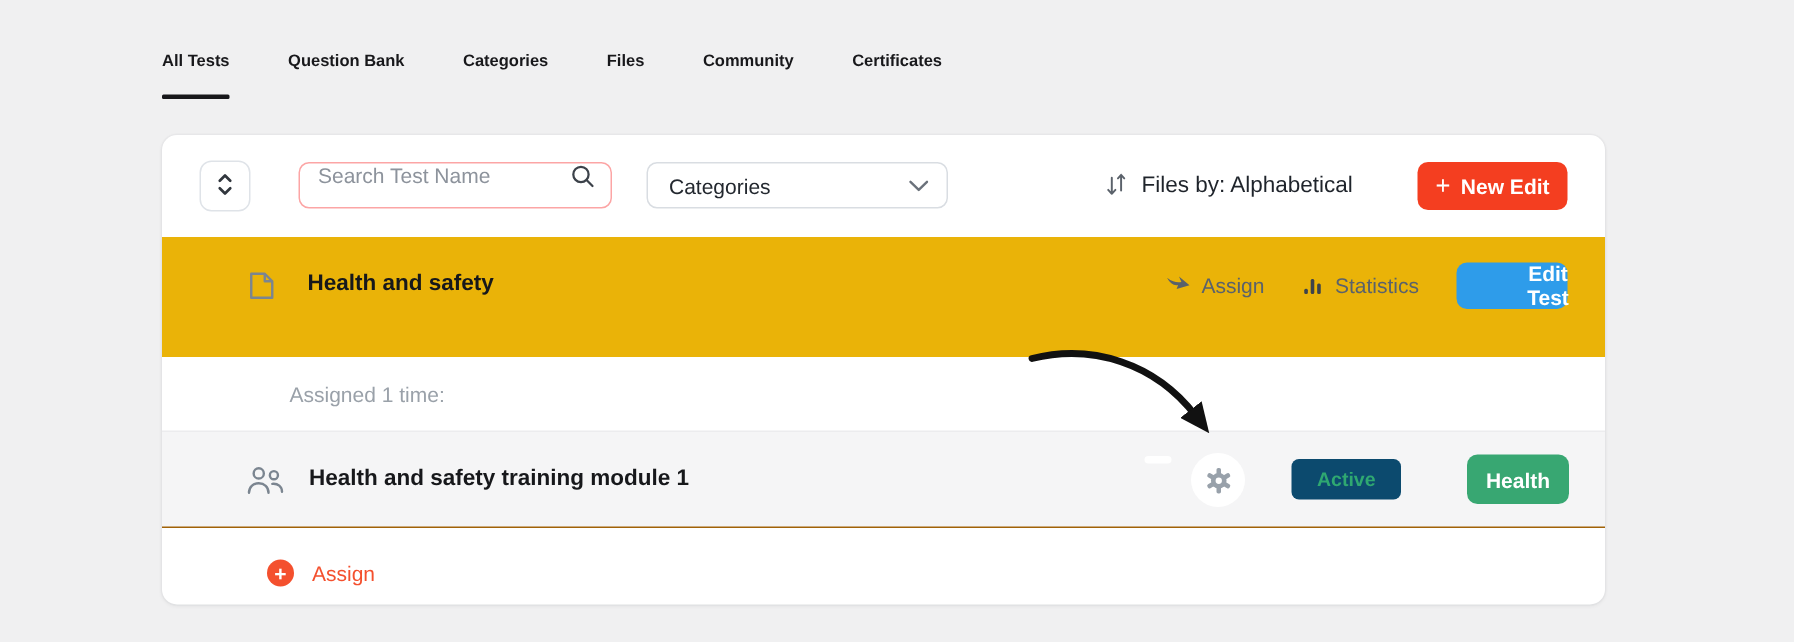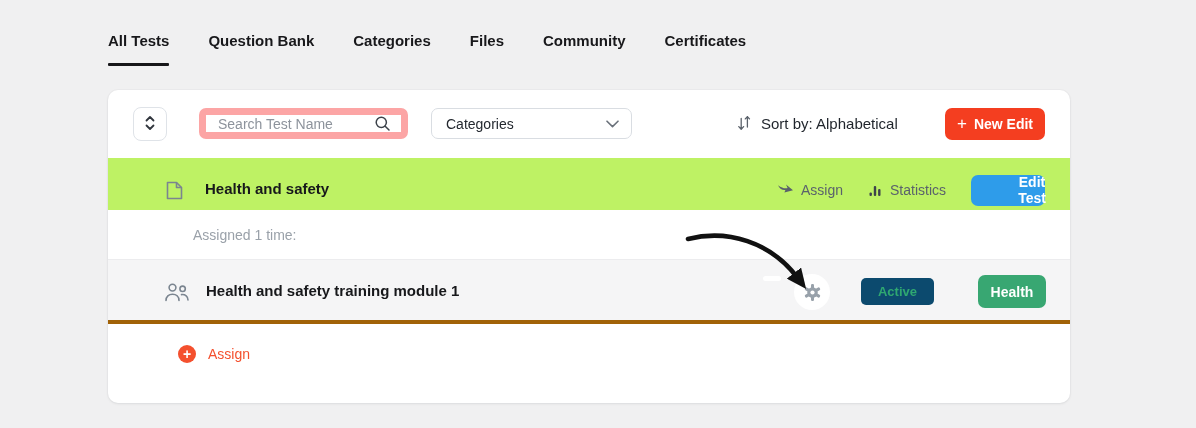--- a/index.html
+++ b/index.html
@@ -8,21 +8,21 @@
     font-family:"Liberation Sans","DejaVu Sans",sans-serif;
     background:#f0f0f1;
     position:relative;
     overflow:hidden;
   }
   .stage { position:absolute; inset:0; }
 
   
   .tabs { position:absolute; left:108px; top:30px; display:flex; gap:39px; }
   .tab {
-    font-size:15px; font-weight:700; color:#18181b; line-height:22px;
+    font-size:11px; font-weight:700; color:#18181b; line-height:22px;
     padding-bottom:14px; position:relative; cursor:pointer; white-space:nowrap;
   }
   .tab.active::after {
     content:""; position:absolute; left:0; right:0; bottom:0; height:3px;
     background:#17171a; border-radius:1px;
   }
 
   
   .card {
     position:absolute; left:108px; top:90px; width:962px; height:313px;
@@ -34,22 +34,22 @@
 
   
   .toolbar { height:68px; }
   .expander-btn {
     position:absolute; left:25px; top:17px; width:34px; height:34px;
     border:1px solid #dfe3e8; border-radius:8px; background:#fff;
     display:flex; align-items:center; justify-content:center; cursor:pointer;
   }
   .search-wrap {
     position:absolute; left:91px; top:18px; width:209px; height:31px;
-    border:7px solid #fca5a5; border-radius:7px; background:#fff;
-    display:flex; align-items:flex-end; padding:0 10px 0 12px;
+    border:1px solid #fca5a5; border-radius:7px; background:#fff;
+    display:flex; align-items:flex-start; padding:0 10px 0 12px;
   }
   .search-wrap input {
     border:none; outline:none; flex:1; font-size:14px; color:#30353c;
     font-family:inherit; background:transparent; min-width:0;
   }
   .search-wrap input::placeholder { color:#8d939c; }
   .select-wrap {
     position:absolute; left:323px; top:18px; width:201px; height:31px;
     border:1px solid #d9dde2; border-radius:7px; background:#fff;
     display:flex; align-items:center; justify-content:space-between;
@@ -66,21 +66,21 @@
     border:none; border-radius:7px; cursor:pointer;
     font-family:inherit; font-weight:700; color:#fff;
   }
   .new-test-btn {
     position:absolute; right:25px; top:18px; width:100px; height:32px;
     background:#f43e20; font-size:14px; gap:7px;
   }
   .new-test-btn .plus { font-size:17px; font-weight:400; line-height:1; margin-top:-1px; }
 
   
-  .test-row { height:52px; background:#bef264; }
+  .test-row { height:80px; background:#eab308; }
   .test-row .file-icon { position:absolute; left:55px; top:21px; }
   .test-row .test-title {
     position:absolute; left:97px; top:22px; font-size:15px; font-weight:700; color:#17181b;
   }
   .row-actions {
     position:absolute; right:25px; top:0; height:64px;
     display:flex; align-items:center; gap:25px;
   }
   .action-link {
     display:flex; align-items:center; gap:7px; cursor:pointer;
@@ -88,21 +88,21 @@
   }
   .edit-test-btn { width:74px; height:31px; background:#2e9cea; font-size:14px;padding-left:48px; }
 
   
   .assigned-row { height:50px; border-bottom:1px solid #ececee; }
   .assigned-row .assigned-text {
     position:absolute; left:63px; top:17px; font-size:14px; color:#9aa1a9;margin-left:22px;
   }
 
   
-  .module-row { height:64px; background:#f5f5f6; border-bottom:4px solid #a16207; }
+  .module-row { height:64px; background:#f5f5f6; border-bottom:1px solid #a16207; }
   .module-row .people-icon { position:absolute; left:56px; top:22px; }
   .module-row .module-title {
     position:absolute; left:98px; top:22px; font-size:15px; font-weight:700; color:#17181b;
   }
   .white-dash {
     position:absolute; left:655px; top:16px; width:18px; height:5px;
     background:#ffffff; border-radius:3px;
   }
   .gear-btn {
     position:absolute; left:686px; top:14px; width:36px; height:36px;
@@ -178,21 +178,21 @@
         </span>
       </div>
 
       <div class="sort-group">
         <span style="display:flex;">
           <svg width="15" height="18" viewBox="0 0 15 18" fill="none" stroke="#5b626b" stroke-width="1.3" stroke-linecap="round" stroke-linejoin="round">
             <path d="M4.2 4.5 V15.2 M4.2 15.2 L1.8 12.6 M4.2 15.2 L6.6 12.6"></path>
             <path d="M10.4 13 V2.6 M10.4 2.6 L8.3 4.9 M10.4 2.6 L12.5 4.9"></path>
           </svg>
         </span>
-        <span class="sort-label">Sort by: Alphabetical</span>
+        <span class="sort-label">Files by: Alphabetical</span>
       </div>
 
       <button class="btn new-test-btn">
         <span class="plus">+</span>
         <span>New Edit</span>
       </button>
     </div>
 
     <div class="row test-row">
       <span class="file-icon" style="display:flex;">

